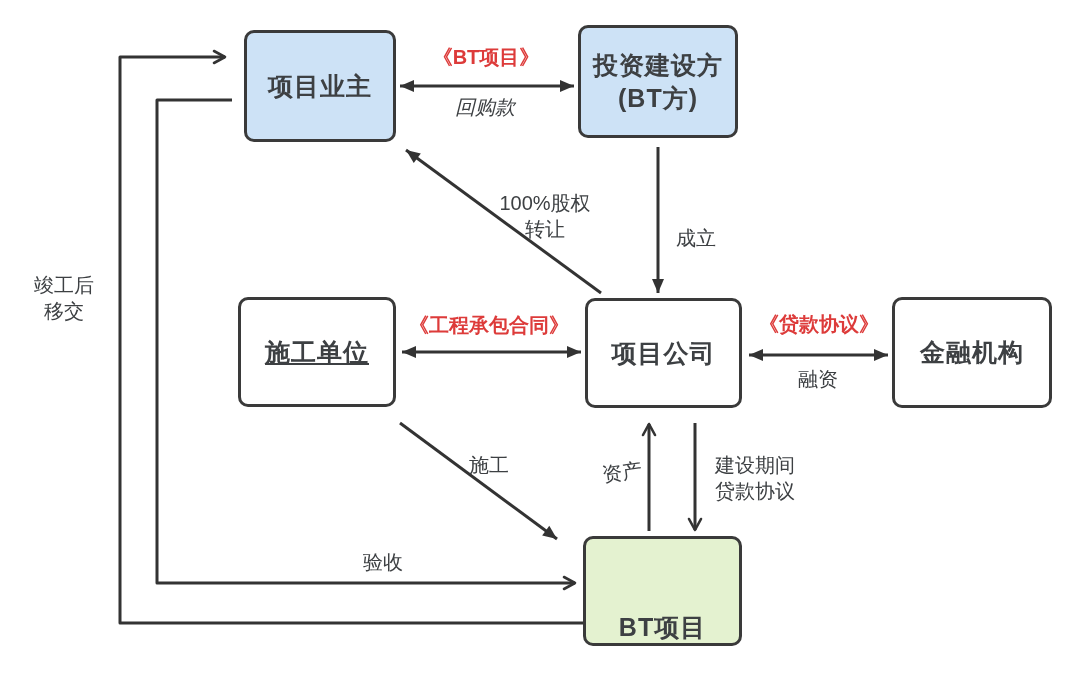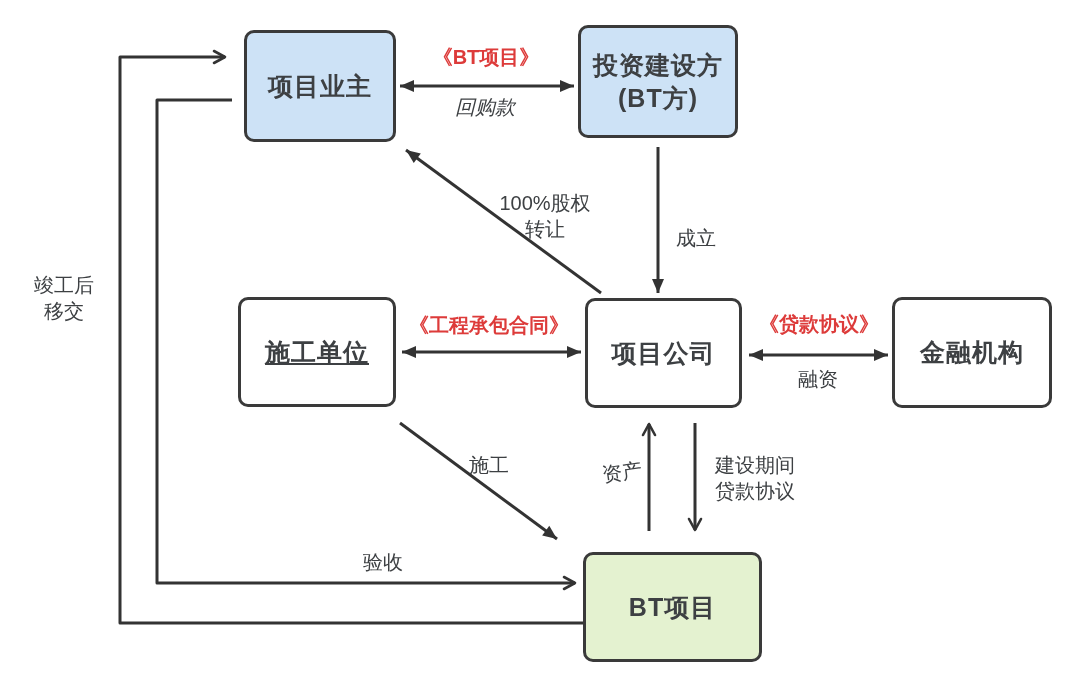--- a/index.html
+++ b/index.html
@@ -119,21 +119,21 @@
   </div>
 
   <div class="node white" style="left:585px; top:298px; width:157px; height:110px;align-items:center;">
     <span>项目公司</span>
   </div>
 
   <div class="node white" style="left:892px; top:297px; width:160px; height:111px;">
     <span>金融机构</span>
   </div>
 
-  <div class="node green" style="left:583px; top:552px; width:179px; height:110px;">
+  <div class="node green" style="left:583px; top:536px; width:159px; height:110px;justify-content:flex-end;">
     <span>BT项目</span>
   </div>
 
   <div class="lbl red" style="left:486px; top:57px;">《BT项目》</div>
 
   <div class="lbl" style="left:485px; top:107px;font-style:italic;">回购款</div>
 
   <div class="lbl" style="left:696px; top:240px;font-family:Liberation Mono, monospace;">成立</div>
 
   <div class="lbl" style="left:545px; top:216px;">

